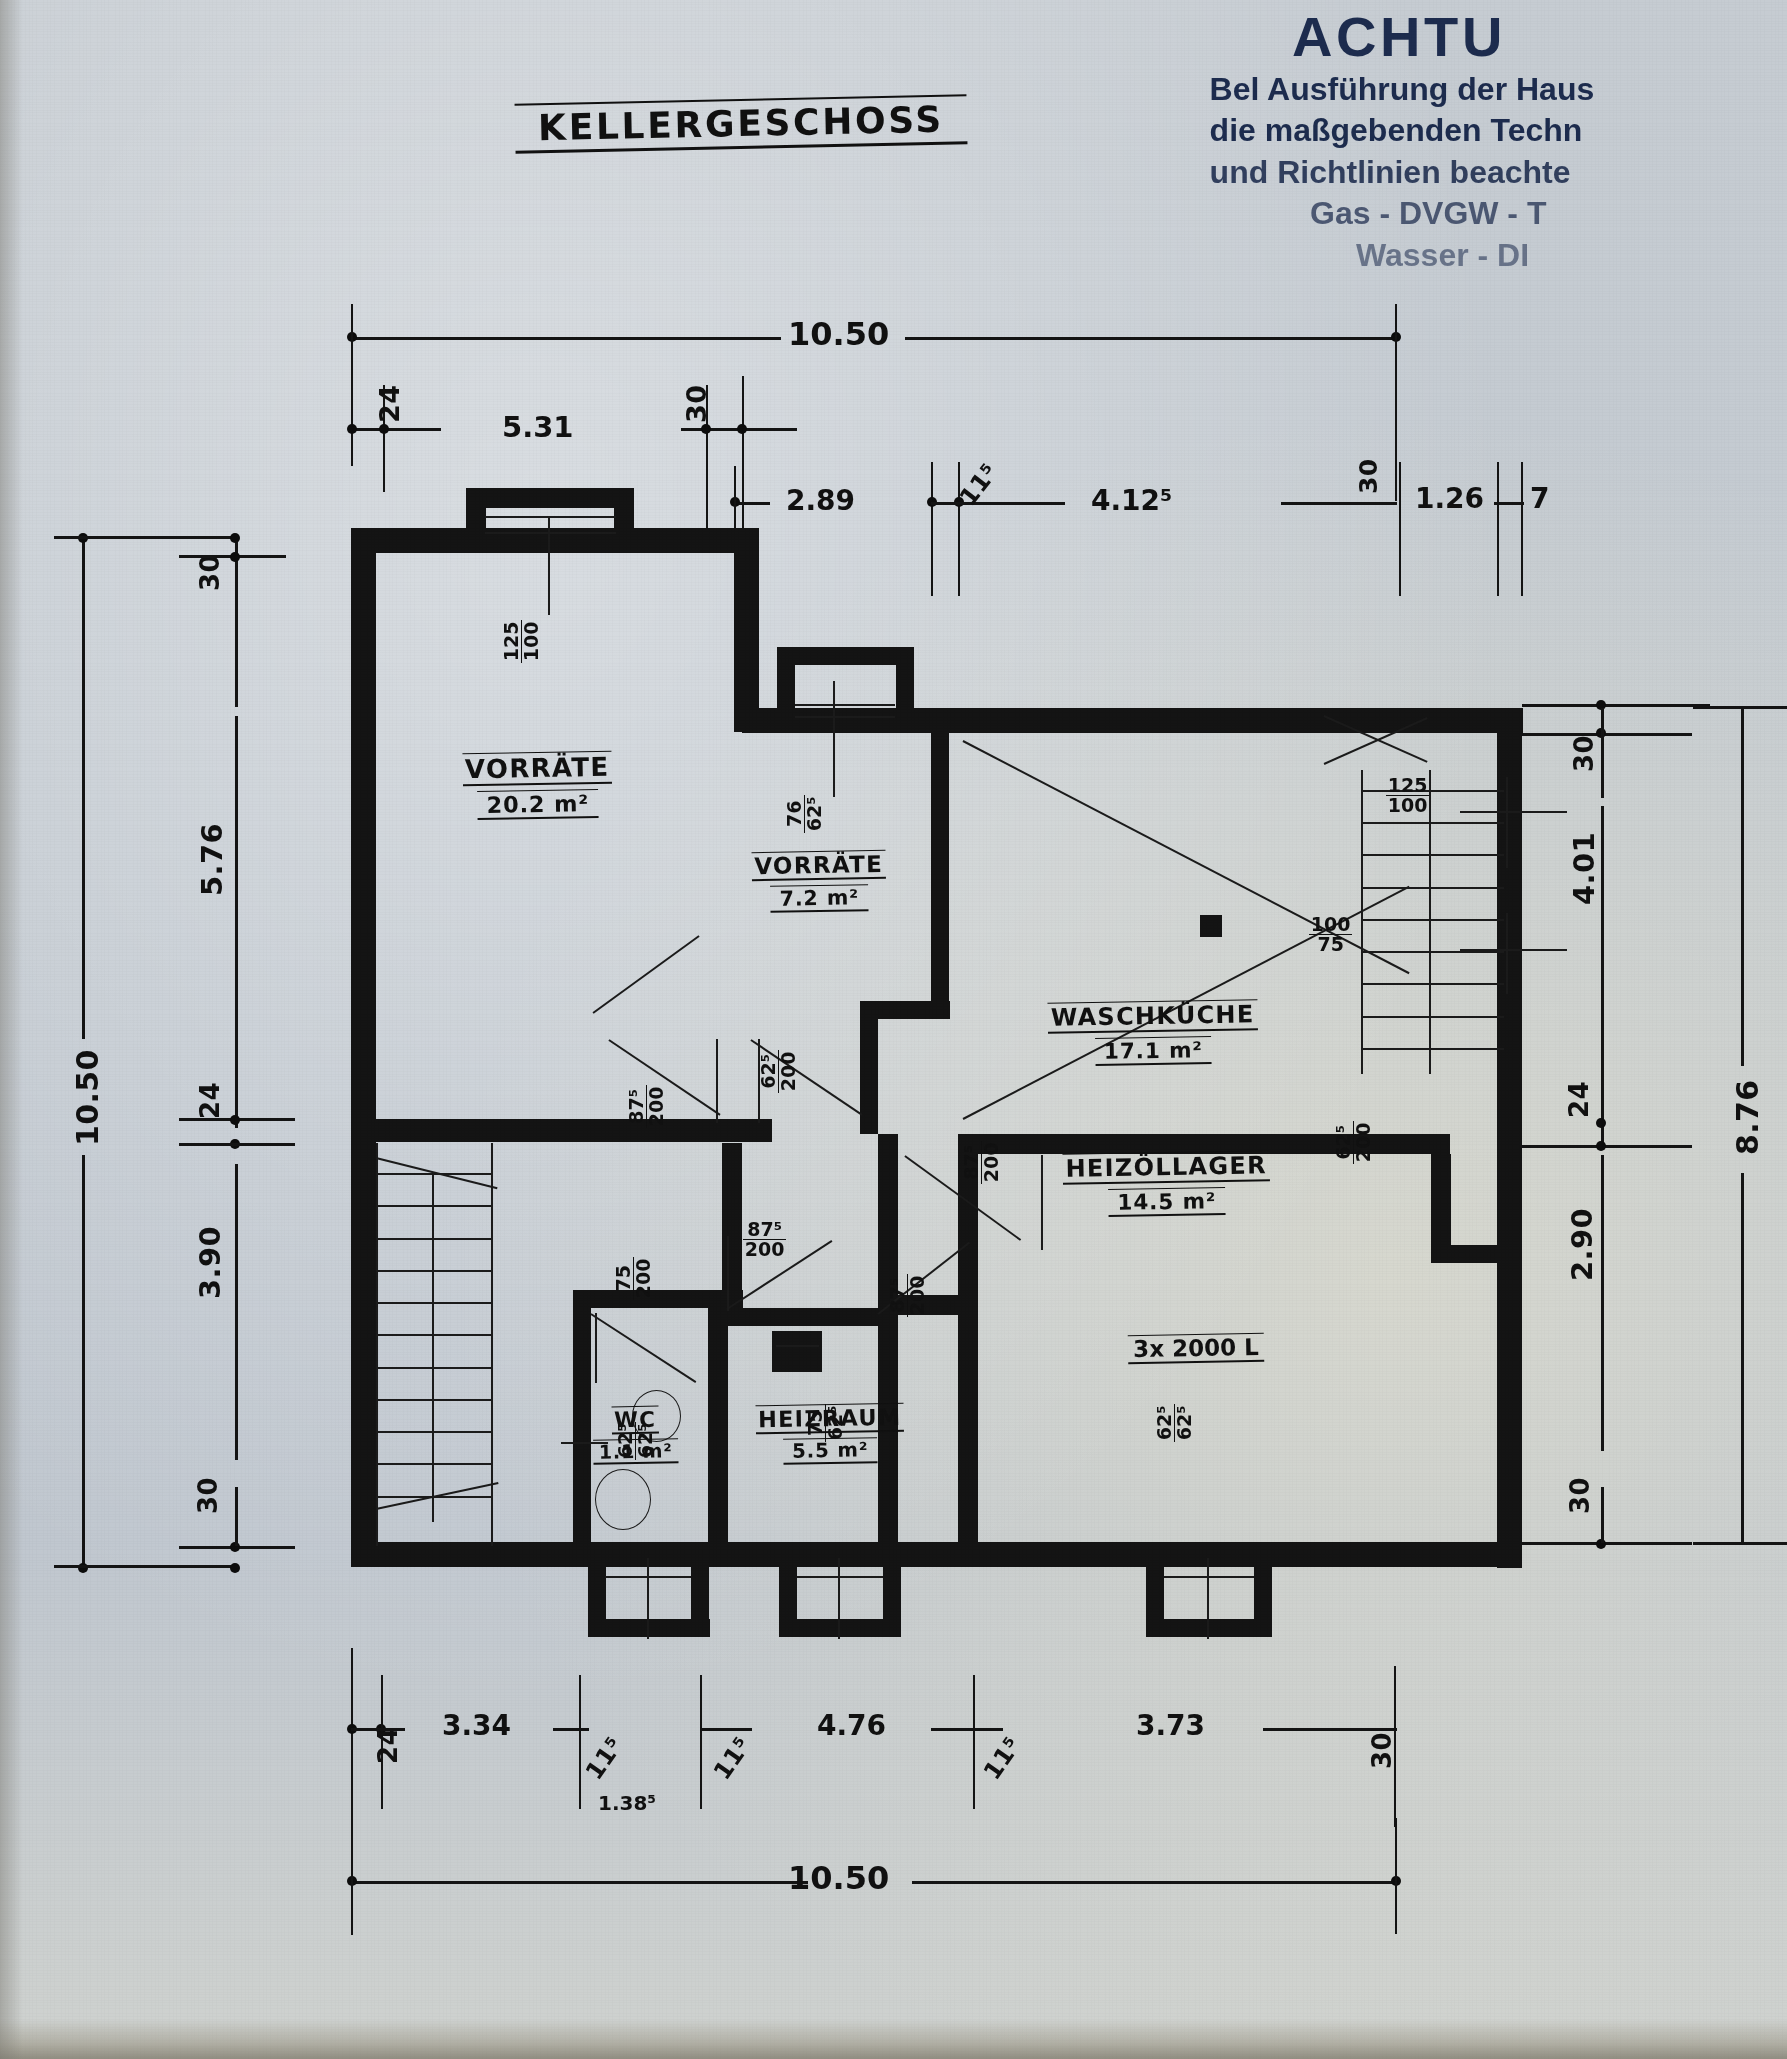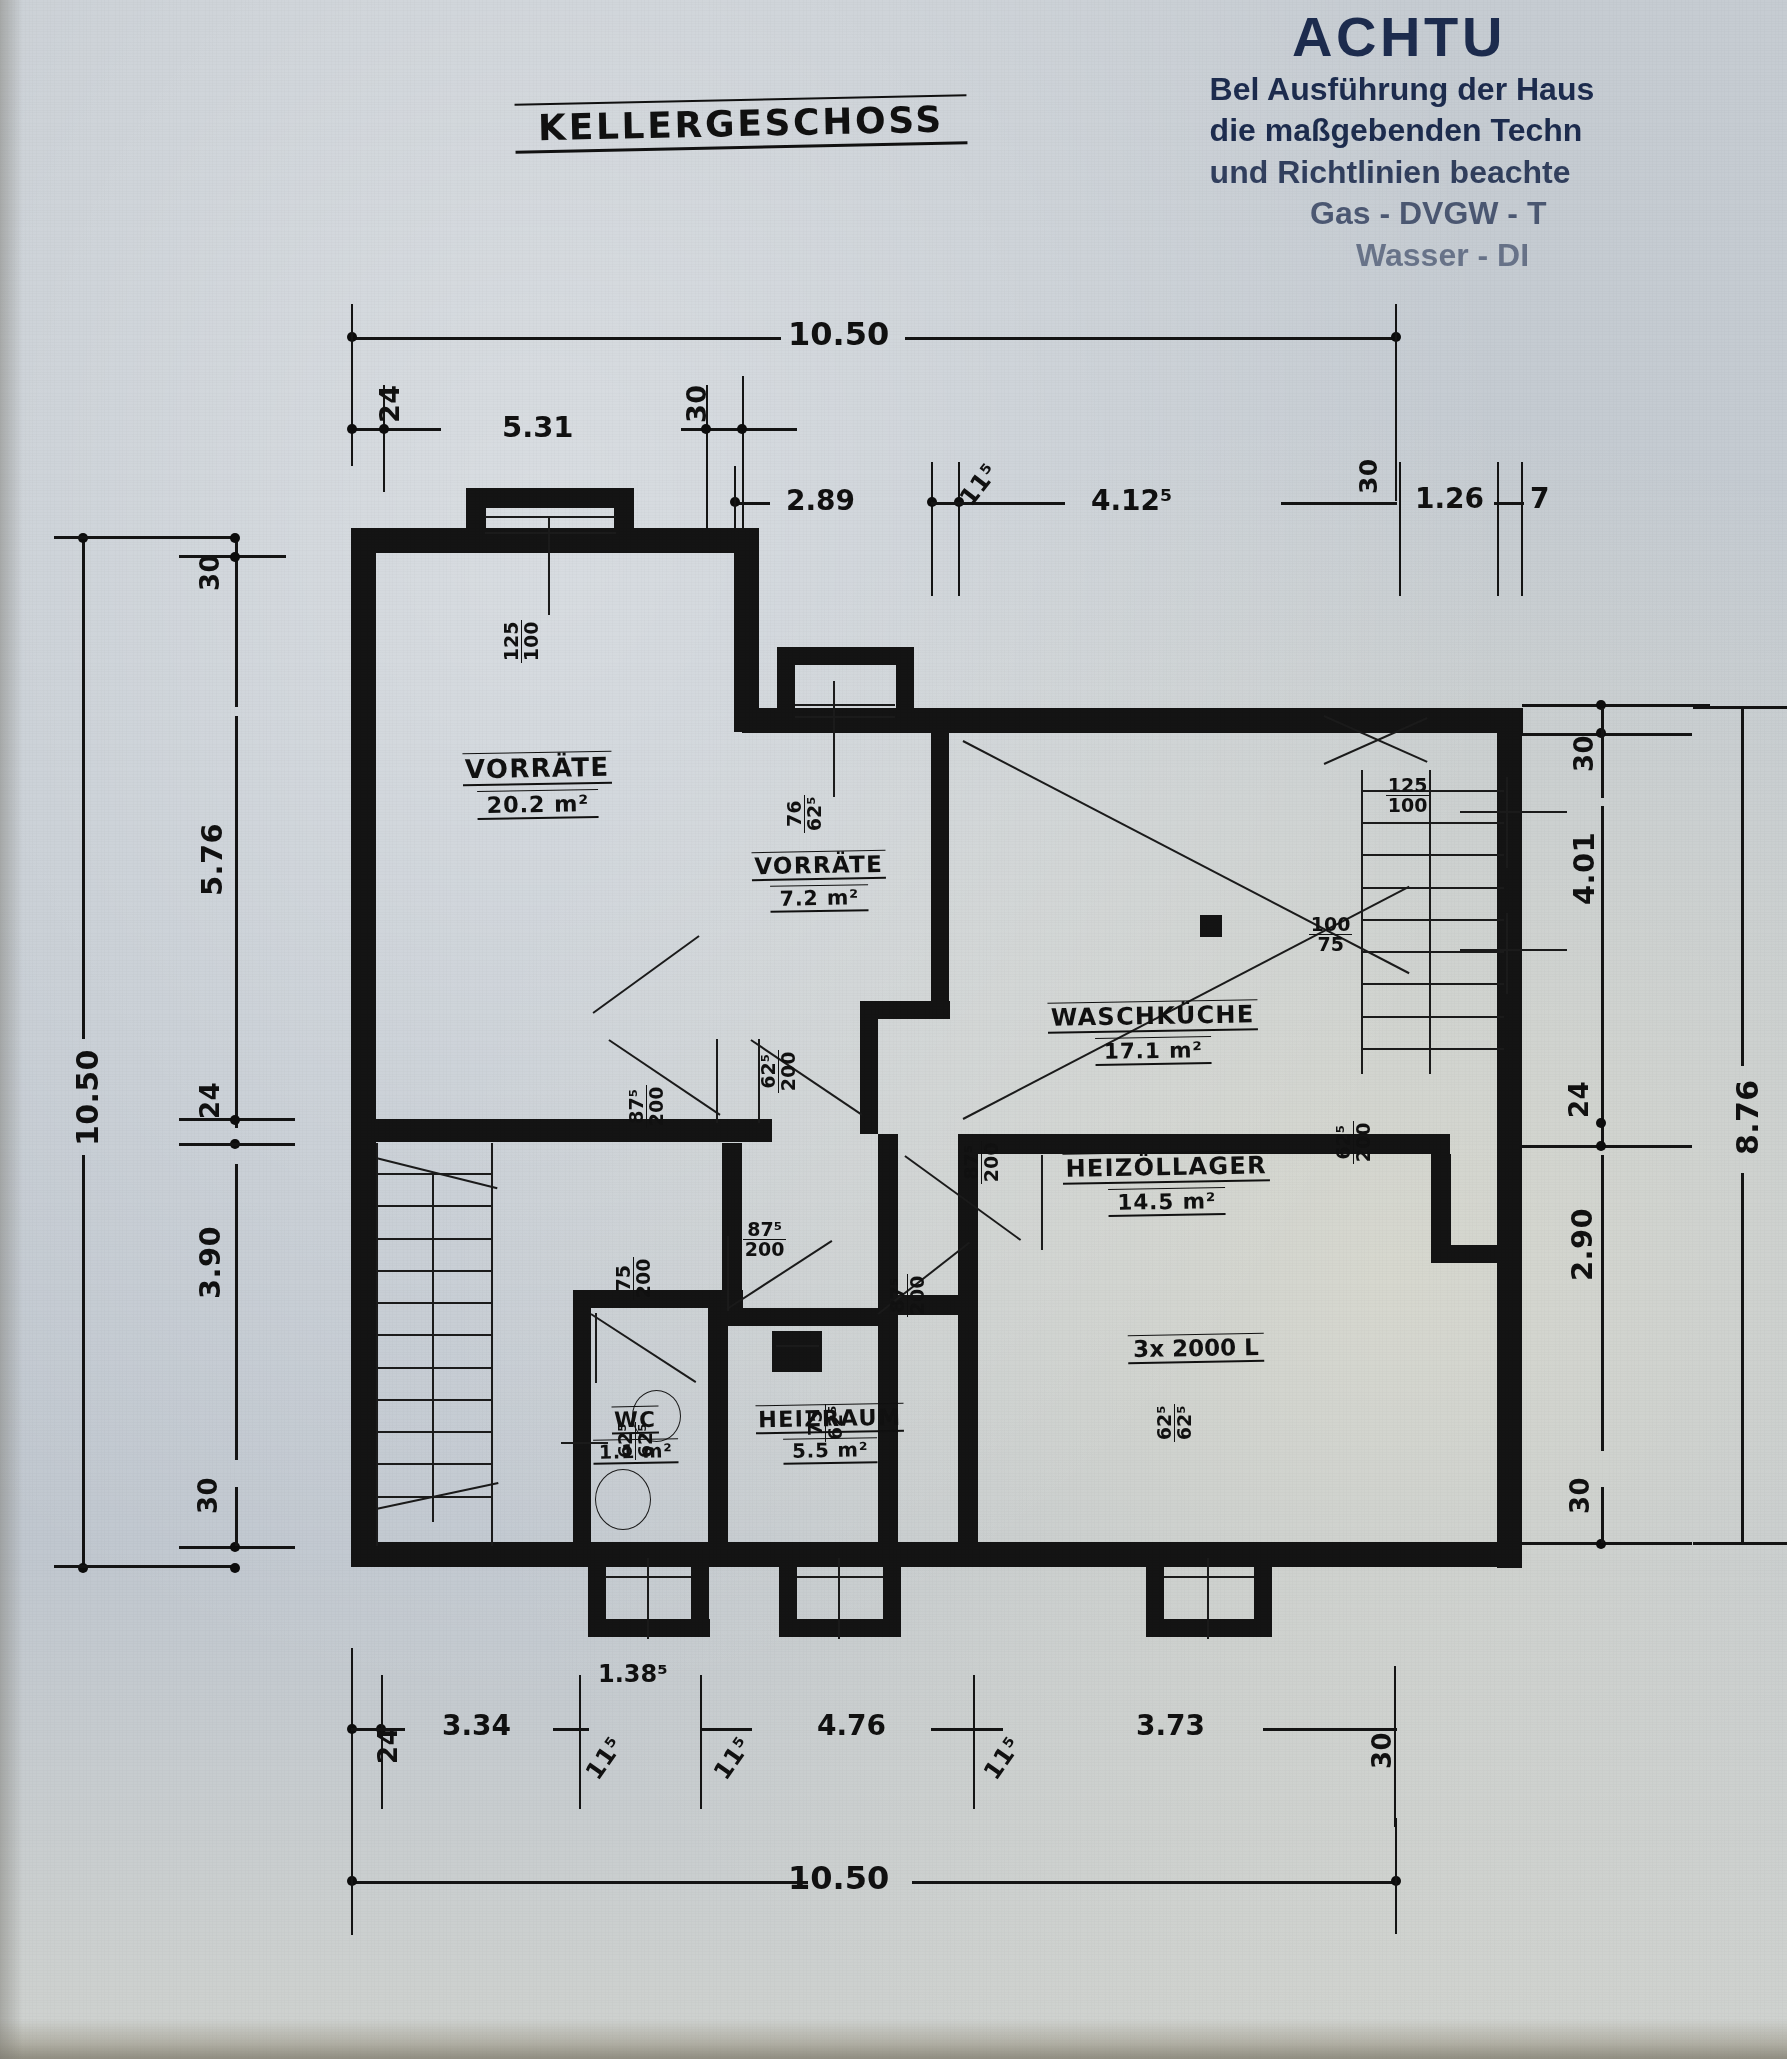--- a/index.html
+++ b/index.html
@@ -335,21 +335,21 @@
     <div class="tick" style="left:351px;top:1648px;width:1.8px;height:188px;"></div>
     <div class="dot" style="left:347px;top:1724px;"></div>
     <div class="dot" style="left:376px;top:1724px;"></div>
     <div class="tick" style="left:381px;top:1675px;width:1.8px;height:134px;"></div>
     <div class="hand txt" style="left:373px;top:1764px;font-size:26px;transform:rotate(-90deg);transform-origin:left top;">24</div>
     <div class="dimline" style="left:351px;top:1728px;width:54px;"></div>
     <div class="txt" style="left:442px;top:1709px;font-size:28px;">3.34</div>
     <div class="dimline" style="left:553px;top:1728px;width:36px;"></div>
     <div class="tick" style="left:579px;top:1675px;width:1.8px;height:134px;"></div>
     <div class="hand txt" style="left:580px;top:1769px;font-size:24px;transform:rotate(-55deg);transform-origin:left top;">11⁵</div>
-    <div class="txt" style="left:598px;top:1660px;font-size:24px;">1.38⁵</div>
+    <div class="txt" style="left:598px;top:1791px;font-size:20px;">1.38⁵</div>
     <div class="tick" style="left:700px;top:1675px;width:1.8px;height:134px;"></div>
     <div class="hand txt" style="left:708px;top:1769px;font-size:24px;transform:rotate(-55deg);transform-origin:left top;">11⁵</div>
     <div class="dimline" style="left:700px;top:1728px;width:52px;"></div>
     <div class="txt" style="left:817px;top:1709px;font-size:28px;">4.76</div>
     <div class="dimline" style="left:931px;top:1728px;width:72px;"></div>
     <div class="tick" style="left:973px;top:1675px;width:1.8px;height:134px;"></div>
     <div class="hand txt" style="left:978px;top:1769px;font-size:24px;transform:rotate(-55deg);transform-origin:left top;">11⁵</div>
     <div class="txt" style="left:1136px;top:1709px;font-size:28px;">3.73</div>
     <div class="dimline" style="left:1263px;top:1728px;width:134px;"></div>
     <div class="tick" style="left:1394px;top:1666px;width:1.8px;height:161px;"></div>

